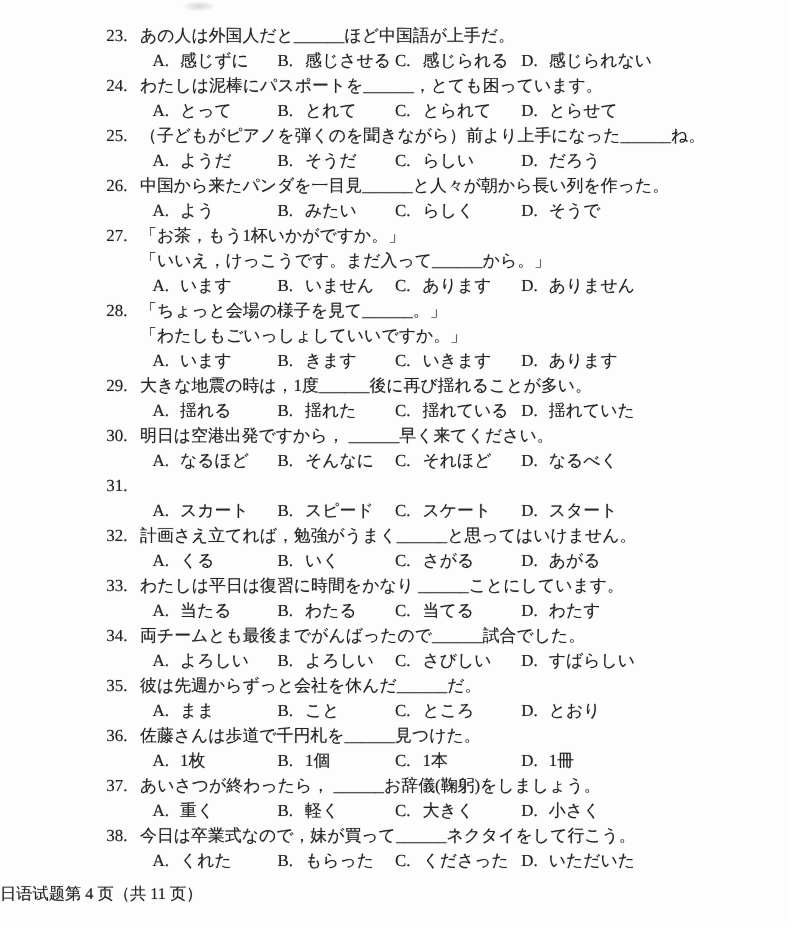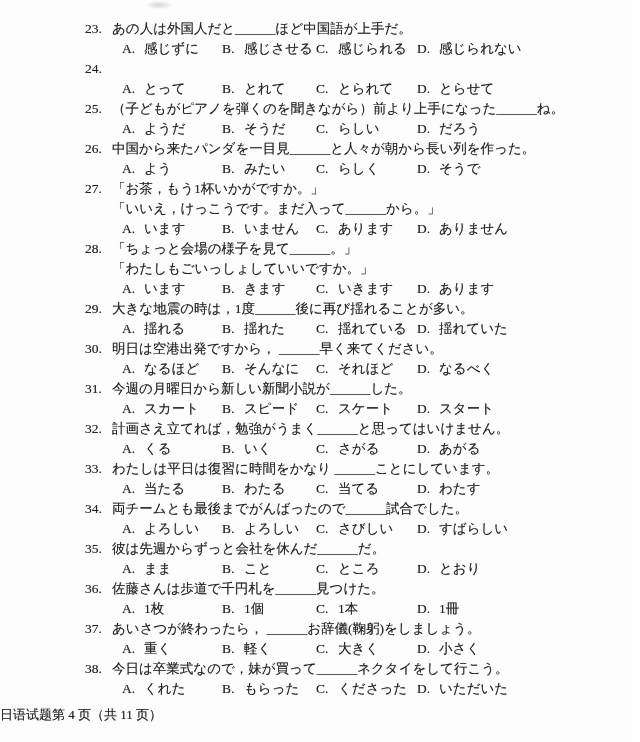--- a/index.html
+++ b/index.html
@@ -93,20 +93,21 @@
           </span>
           <span class="option">
             <span class="opt-letter">D.</span>
             <span class="opt-text">感じられない</span>
           </span>
         </div>
       </section>
       <section class="question">
         <div class="q-row">
           <span class="q-num">24.</span>
+          <span class="q-text">わたしは泥棒にパスポートを______，とても困っています。</span>
         </div>
         <div class="options">
           <span class="option">
             <span class="opt-letter">A.</span>
             <span class="opt-text">とって</span>
           </span>
           <span class="option">
             <span class="opt-letter">B.</span>
             <span class="opt-text">とれて</span>
           </span>
@@ -266,21 +267,20 @@
           </span>
           <span class="option">
             <span class="opt-letter">D.</span>
             <span class="opt-text">なるべく</span>
           </span>
         </div>
       </section>
       <section class="question">
         <div class="q-row">
           <span class="q-num">31.</span>
-          <span class="q-text">今週の月曜日から新しい新聞小説が______した。</span>
         </div>
         <div class="options">
           <span class="option">
             <span class="opt-letter">A.</span>
             <span class="opt-text">スカート</span>
           </span>
           <span class="option">
             <span class="opt-letter">B.</span>
             <span class="opt-text">スピード</span>
           </span>

